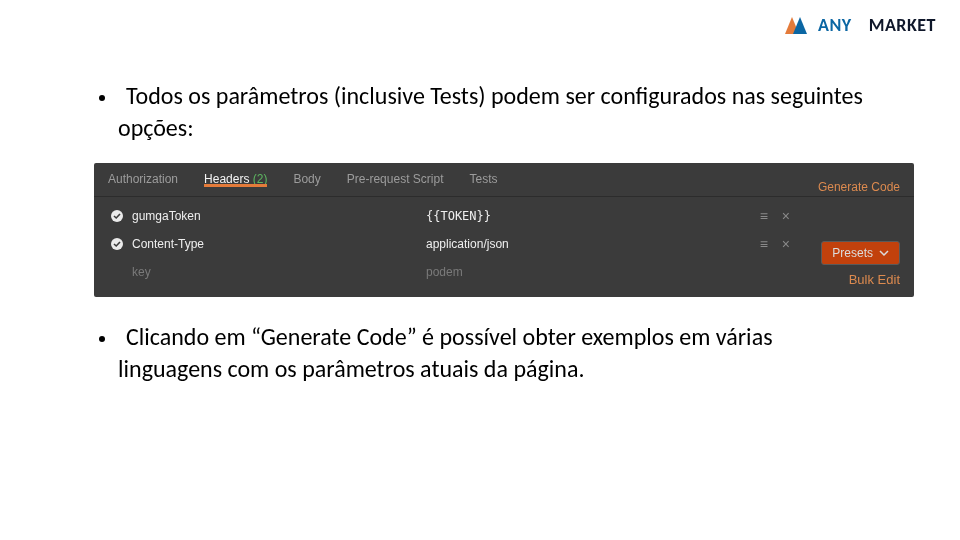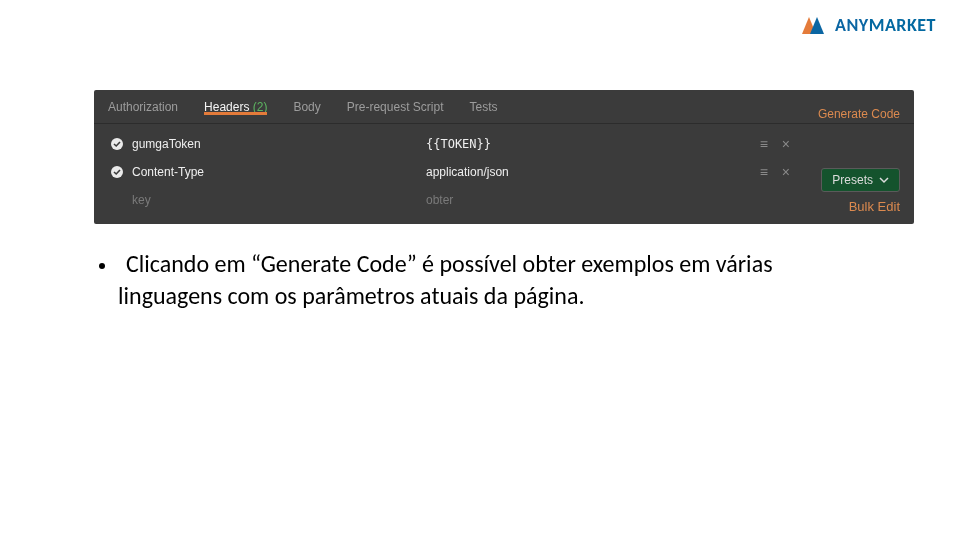--- a/index.html
+++ b/index.html
@@ -5,21 +5,21 @@
   * { box-sizing: border-box; margin: 0; padding: 0; }
   html, body { width: 960px; height: 540px; background: #fff; font-family: "Calibri", "Segoe UI", Arial, sans-serif; color: #000; }
   body { position: relative; }
 
   
   .brand { position: absolute; top: 14px; right: 24px; display: flex; align-items: center; gap: 8px; }
   .brand-mark { width: 28px; height: 22px; position: relative; }
   .brand-mark svg { width: 28px; height: 22px; display: block; }
   .brand-word { font-weight: 700; font-size: 18px; letter-spacing: 0.5px; }
   .brand-word .any { color: #0b66a3; }
-  .brand-word .market { color: #0369a1; }
+  .brand-word .market { color: #0f172a; margin-left: 17px; }
 
   
   .content { padding: 80px 80px 0 90px; }
   ul.bullets { list-style: disc; padding-left: 28px; }
   ul.bullets > li { font-size: 24px; line-height: 1.35; margin-bottom: 18px; color: #000; }
   ul.bullets > li::marker { font-size: 20px; }
   .bullet-body { margin-left: 8px; }
 
   
   .postman { margin: 10px 0 24px 0; width: 820px; margin-left: 4px; background: #3b3b3b; color: #c8c8c8; font-family: "Segoe UI", Helvetica, Arial, sans-serif; font-size: 12px; border-radius: 2px; }
@@ -35,40 +35,43 @@
   .pm-chk { width: 18px; display:flex; align-items:center; justify-content:center; }
   .pm-chk svg { width: 14px; height: 14px; }
   .pm-key { width: 300px; color: #efefef; font-size: 12px; padding-left: 6px; }
   .pm-val { width: 280px; color: #efefef; font-size: 12px; }
   .pm-val.code { font-family: Consolas, monospace; }
   .pm-actions { margin-left: auto; display: flex; gap: 14px; color: #8a8a8a; padding-right: 110px; }
   .pm-actions .act { font-size: 14px; }
   .pm-row.placeholder .pm-key, .pm-row.placeholder .pm-val { color: #7a7a7a; font-style: normal; }
   .pm-bulk { position: absolute; right: 14px; bottom: 10px; color: #dc8a4f; font-size: 13px; }
 
-  .pm-presets { position: absolute; right: 14px; top: 44px; background: #14532d; border: 1px solid #5a5a5a; color: #dcdcdc; padding: 4px 10px; border-radius: 3px; font-size: 12px; display:flex; align-items:center; gap:6px; }
+  .pm-presets { position: absolute; right: 14px; top: 44px; background: #c2410c; border: 1px solid #5a5a5a; color: #dcdcdc; padding: 4px 10px; border-radius: 3px; font-size: 12px; display:flex; align-items:center; gap:6px; }
   .pm-presets svg { width: 10px; height: 10px; }
 
 </style>
 </head>
 <body>
 
 <div class="brand">
   <span class="brand-mark">
     <svg viewBox="0 0 28 22">
         <path d="M3 20 L10 3 L17 20 Z" fill="#e47b3a"></path>
         <path d="M11 20 L18 3 L25 20 Z" fill="#0b66a3"></path>
       </svg>
   </span>
   <span class="brand-word">
     <span class="any">ANY</span><span class="market">MARKET</span>
   </span>
 </div>
 
 <div class="content">
+  <ul class="bullets">
+    <li><span class="bullet-body">Todos os parâmetros (inclusive Tests) podem ser configurados nas seguintes opções:</span></li>
+  </ul>
 
   <div class="postman">
     <div class="pm-tabs">
       <span class="pm-tab">Authorization</span>
       <span class="pm-tab active">
         <span>Headers</span>
         <span class="count">(2)</span>
       </span>
       <span class="pm-tab">Body</span>
       <span class="pm-tab">Pre-request Script</span>
@@ -107,21 +110,21 @@
         <span class="pm-key">Content-Type</span>
         <span class="pm-val">application/json</span>
         <span class="pm-actions">
           <span class="act">≡</span>
           <span class="act">×</span>
         </span>
       </div>
       <div class="pm-row placeholder">
         <span class="pm-chk"></span>
         <span class="pm-key">key</span>
-        <span class="pm-val">obter</span>
+        <span class="pm-val">podem</span>
       </div>
 
       <span class="pm-bulk">Bulk Edit</span>
     </div>
   </div>
 
   <ul class="bullets">
     <li><span class="bullet-body">Clicando em “Generate Code” é possível obter exemplos em várias linguagens com os parâmetros atuais da página.</span></li>
   </ul>
 </div>

